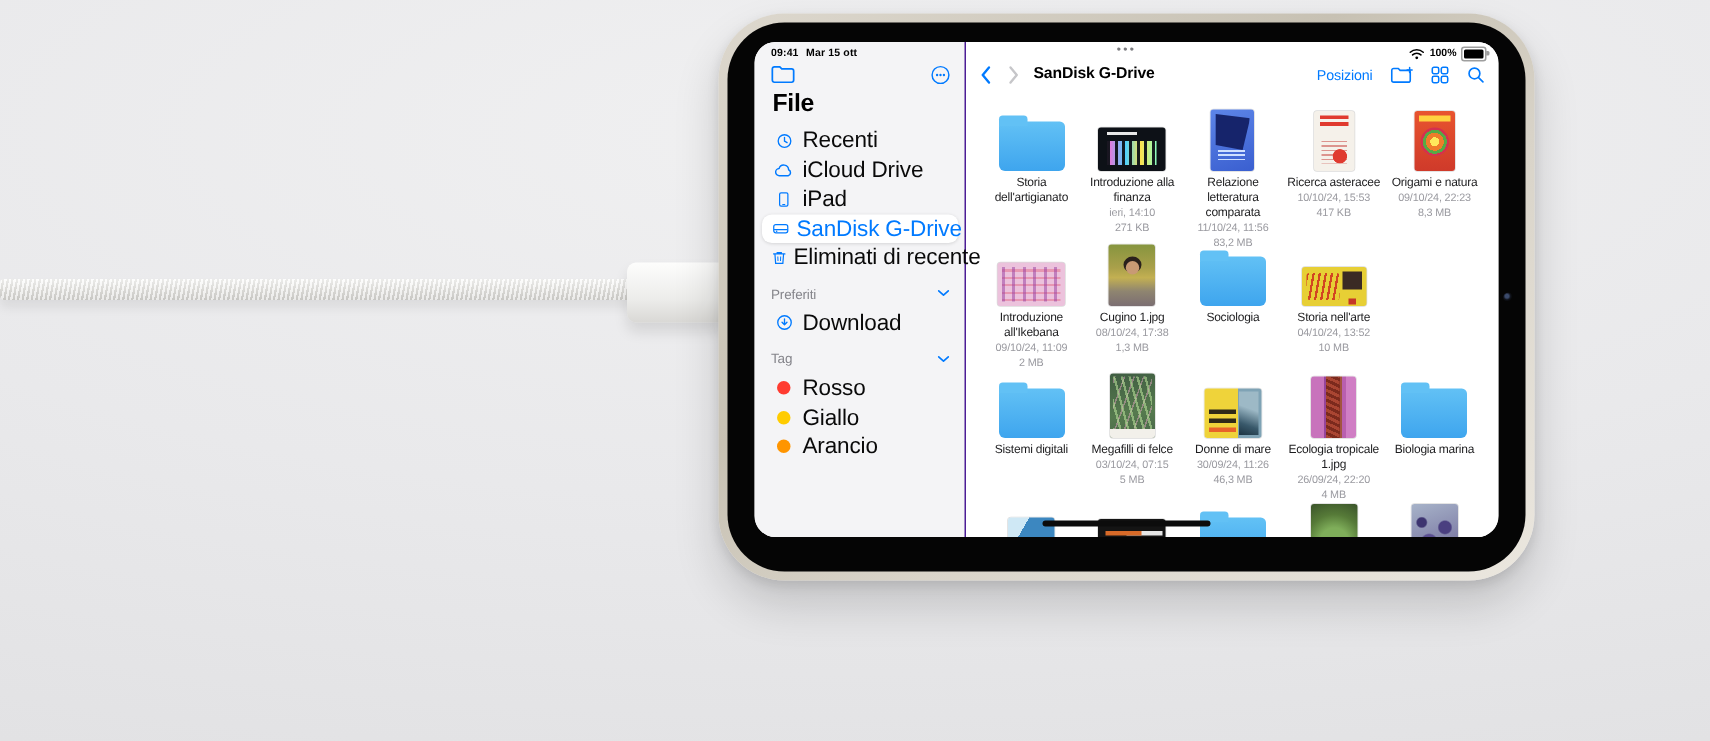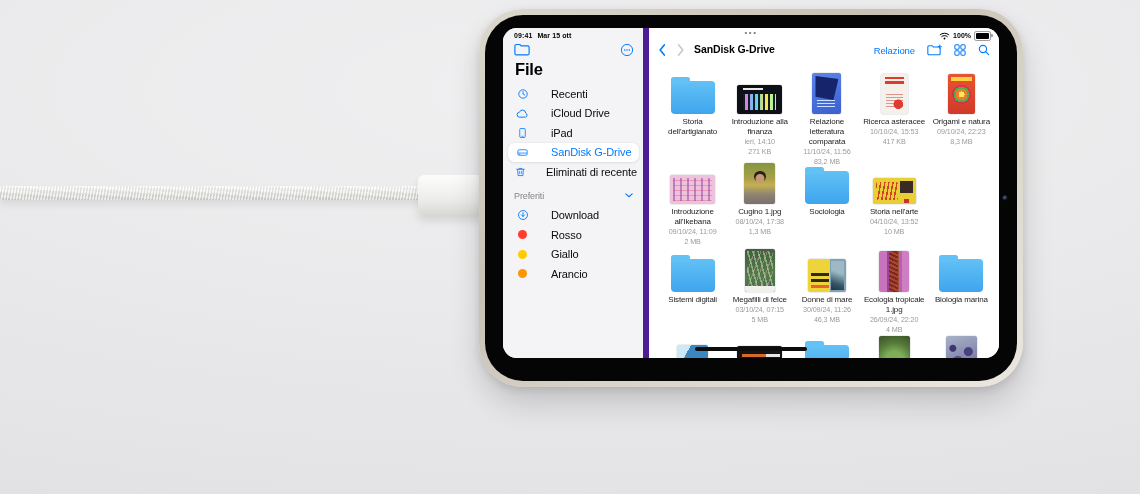--- a/index.html
+++ b/index.html
@@ -33,30 +33,30 @@
   
   .st-left{position:absolute;left:11px;top:4px;font-size:7px;font-weight:700;color:#000;letter-spacing:.1px;display:flex;gap:5px;z-index:6}
   .st-dots{position:absolute;left:50%;transform:translateX(-50%);top:0px;color:#7c7c80;font-size:8px;letter-spacing:1.5px;z-index:6}
   .st-right{position:absolute;right:8px;top:3px;display:flex;align-items:center;gap:3px;z-index:6}
   .st-right .pct{font-size:7px;font-weight:600;color:#000}
   .batt{width:15px;height:7.5px;border:1px solid rgba(0,0,0,.38);border-radius:2.2px;position:relative}
   .batt::before{content:"";position:absolute;inset:1px;background:#000;border-radius:1px}
   .batt::after{content:"";position:absolute;right:-2.6px;top:1.8px;width:1.6px;height:3px;background:rgba(0,0,0,.38);border-radius:0 1px 1px 0}
 
   
-  .sidebar{width:140px;height:100%;flex:none;background:#f4f4f6;border-right:6px solid #4c1d95;position:relative}
+  .sidebar{width:140px;height:100%;flex:none;background:#f4f4f6;border-right:1px solid #4c1d95;position:relative}
   .ic{display:inline-flex;align-items:center;justify-content:center;color:var(--accent);line-height:0}
   .sb-toggle{position:absolute;left:11px;top:15px}
   .sb-more{position:absolute;right:9px;top:15px}
   .sb-title{position:absolute;left:12px;top:32px;font-size:16.5px;font-weight:700;color:#000;letter-spacing:-.2px}
   .sb-list{position:absolute;left:0;right:0;top:56px}
   .sb-item{height:19.5px;display:flex;align-items:center;padding:0 6px 0 11px;position:relative;cursor:default}
   .sb-item>*{position:relative;z-index:1}
   .sb-item .icw{width:17px;display:flex;justify-content:center}
-  .sb-item .lb{margin-left:20px;font-size:11px;color:#0a0a0a;letter-spacing:-.1px;white-space:nowrap}
+  .sb-item .lb{margin-left:4px;font-size:15px;color:#0a0a0a;letter-spacing:-.1px;white-space:nowrap}
   .sb-item.sel::before{content:"";position:absolute;left:5px;right:4px;top:.5px;bottom:.5px;background:#fff;border-radius:6.5px;
     box-shadow:0 .5px 2.5px rgba(0,0,0,.14);z-index:0}
   .sb-item.sel .lb{color:var(--accent);font-weight:500}
   .sb-section{height:19.5px;display:flex;align-items:center;justify-content:space-between;padding:0 10px 0 11px}
   .sb-section.gap{margin-top:4.5px}
   .sb-section .sec-lb{font-size:9px;color:#85858b;letter-spacing:-.1px}
   .tagdot{width:9px;height:9px;border-radius:50%;display:inline-block}
 
   
   .main{flex:1;position:relative;background:#fff}
@@ -260,20 +260,28 @@
               <span class="icw">
                 <span class="ic">
                   <svg viewBox="0 0 16 16" width="12" height="12">
                     <circle cx="8" cy="8" r="6" fill="none" stroke="currentColor" stroke-width="1.2"></circle>
                     <path d="M8 4.8v5M5.8 7.8L8 10l2.2-2.2" fill="none" stroke="currentColor" stroke-width="1.2" stroke-linecap="round" stroke-linejoin="round"></path>
                   </svg>
                 </span>
               </span>
               <span class="lb">Download</span>
             </div>
+            <div class="sb-section gap">
+              <span class="sec-lb">Tag</span>
+              <span class="ic">
+                <svg viewBox="0 0 10 6" width="8" height="5">
+                  <path d="M1 1l4 3.6L9 1" fill="none" stroke="currentColor" stroke-width="1.4" stroke-linecap="round" stroke-linejoin="round"></path>
+                </svg>
+              </span>
+            </div>
             <div class="sb-item">
               <span class="icw">
                 <span class="tagdot" style="background: rgb(255, 59, 48);"></span>
               </span>
               <span class="lb">Rosso</span>
             </div>
             <div class="sb-item">
               <span class="icw">
                 <span class="tagdot" style="background: rgb(255, 204, 0);"></span>
               </span>
@@ -295,21 +303,21 @@
                 <path d="M6.5 1L2 6.5l4.5 5.5" fill="none" stroke="currentColor" stroke-width="1.7" stroke-linecap="round" stroke-linejoin="round"></path>
               </svg>
           </span>
           <span class="ic tb-fwd">
             <svg viewBox="0 0 8 13" width="8" height="12">
                 <path d="M1.5 1L6 6.5l-4.5 5.5" fill="none" stroke="currentColor" stroke-width="1.7" stroke-linecap="round" stroke-linejoin="round"></path>
               </svg>
           </span>
           <span class="tb-title">SanDisk G-Drive</span>
           <span class="tb-right">
-            <span class="tb-select">Relazione</span>
+            <span class="tb-select">Posizioni</span>
             <span class="ic">
               <svg viewBox="0 0 18 14" width="15" height="12">
                   <path d="M1 3.4c0-1 .6-1.6 1.6-1.6h3.6l1.5 1.5h6.5c1 0 1.6.6 1.6 1.6v6.2c0 1-.6 1.6-1.6 1.6H2.6c-1 0-1.6-.6-1.6-1.6z" fill="none" stroke="currentColor" stroke-width="1.3"></path>
                   <path d="M15.3 1v4M13.3 3h4" stroke="currentColor" stroke-width="1.2" stroke-linecap="round"></path>
                 </svg>
             </span>
             <span class="ic">
               <svg viewBox="0 0 14 14" width="12" height="12">
                   <rect x="1" y="1" width="5" height="5" rx="1.3" fill="none" stroke="currentColor" stroke-width="1.2"></rect>
                   <rect x="8" y="1" width="5" height="5" rx="1.3" fill="none" stroke="currentColor" stroke-width="1.2"></rect>

